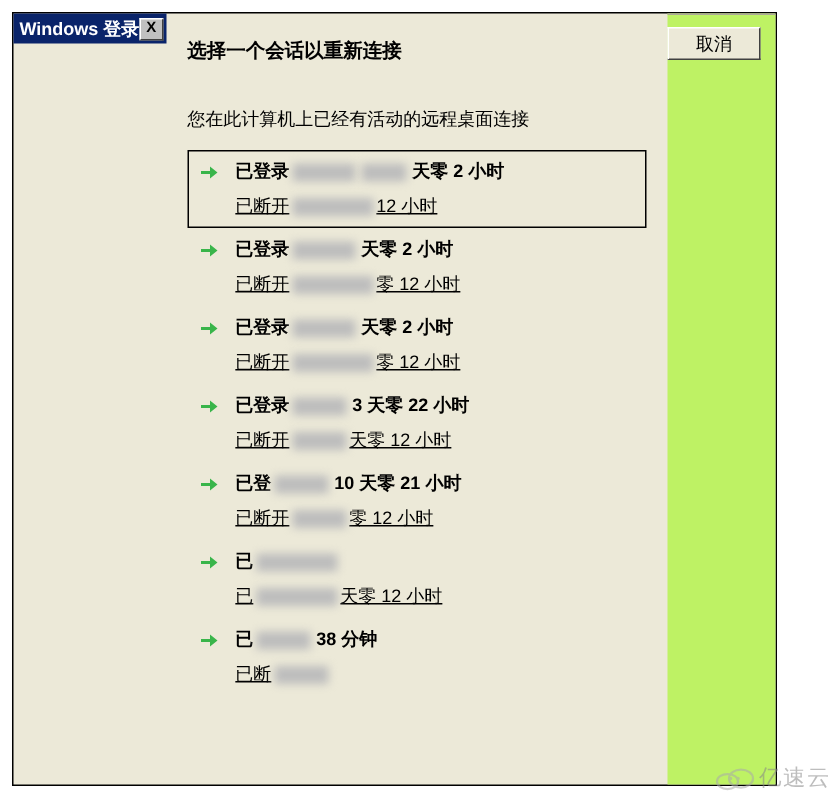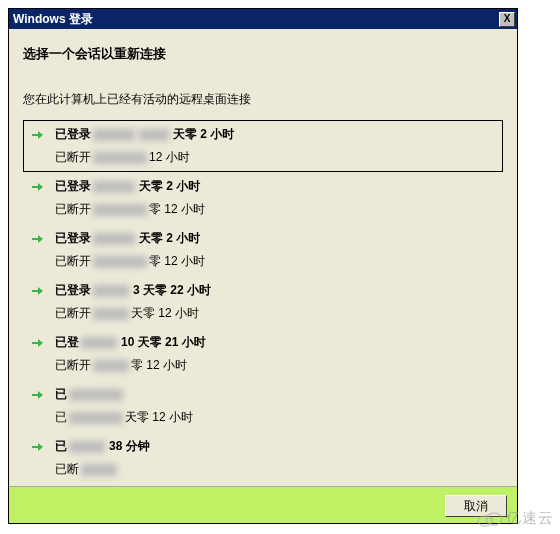--- a/index.html
+++ b/index.html
@@ -15,21 +15,21 @@
     }
     .dialog {
       position: absolute;
       left: 8px;
       top: 8px;
       width: 510px;
       height: 516px;
       border: 1px solid #000;
       background: #ece9d8;
       display: flex;
-      flex-direction: column;
+      flex-direction: row;
     }
     .titlebar {
       height: 20px;
       background: linear-gradient(to right, #0a246a, #a6caf0);
       background: #0a246a;
       color: #fff;
       display: flex;
       align-items: center;
       padding: 0 2px 0 4px;
       font-weight: bold;
@@ -116,20 +116,21 @@
     .duration {
       font-weight: bold;
       color: #000;
       margin-left: 2px;
     }
     .session-row2 {
       padding-left: 26px;
       color: #000;
       display: flex;
       align-items: center;
+      text-decoration: underline;
     }
     .footer {
       border-top: 1px solid #aca899;
       padding: 8px 10px 6px 0;
       display: flex;
       justify-content: flex-end;
       background: #bef264;
     }
     .cancel-btn {
       min-width: 62px;

